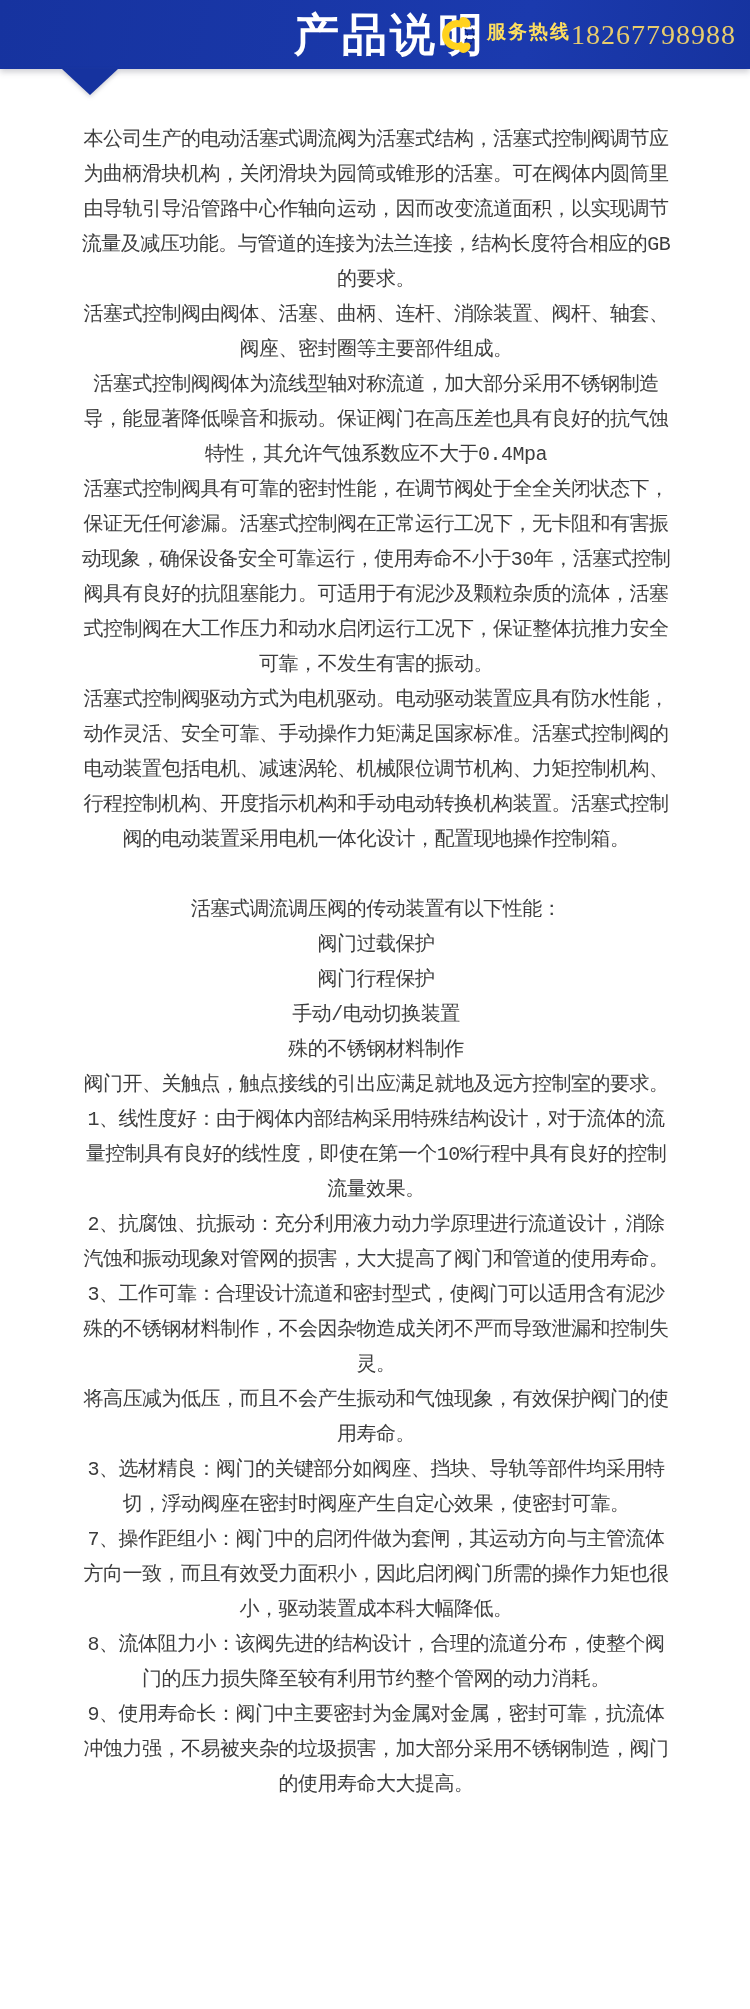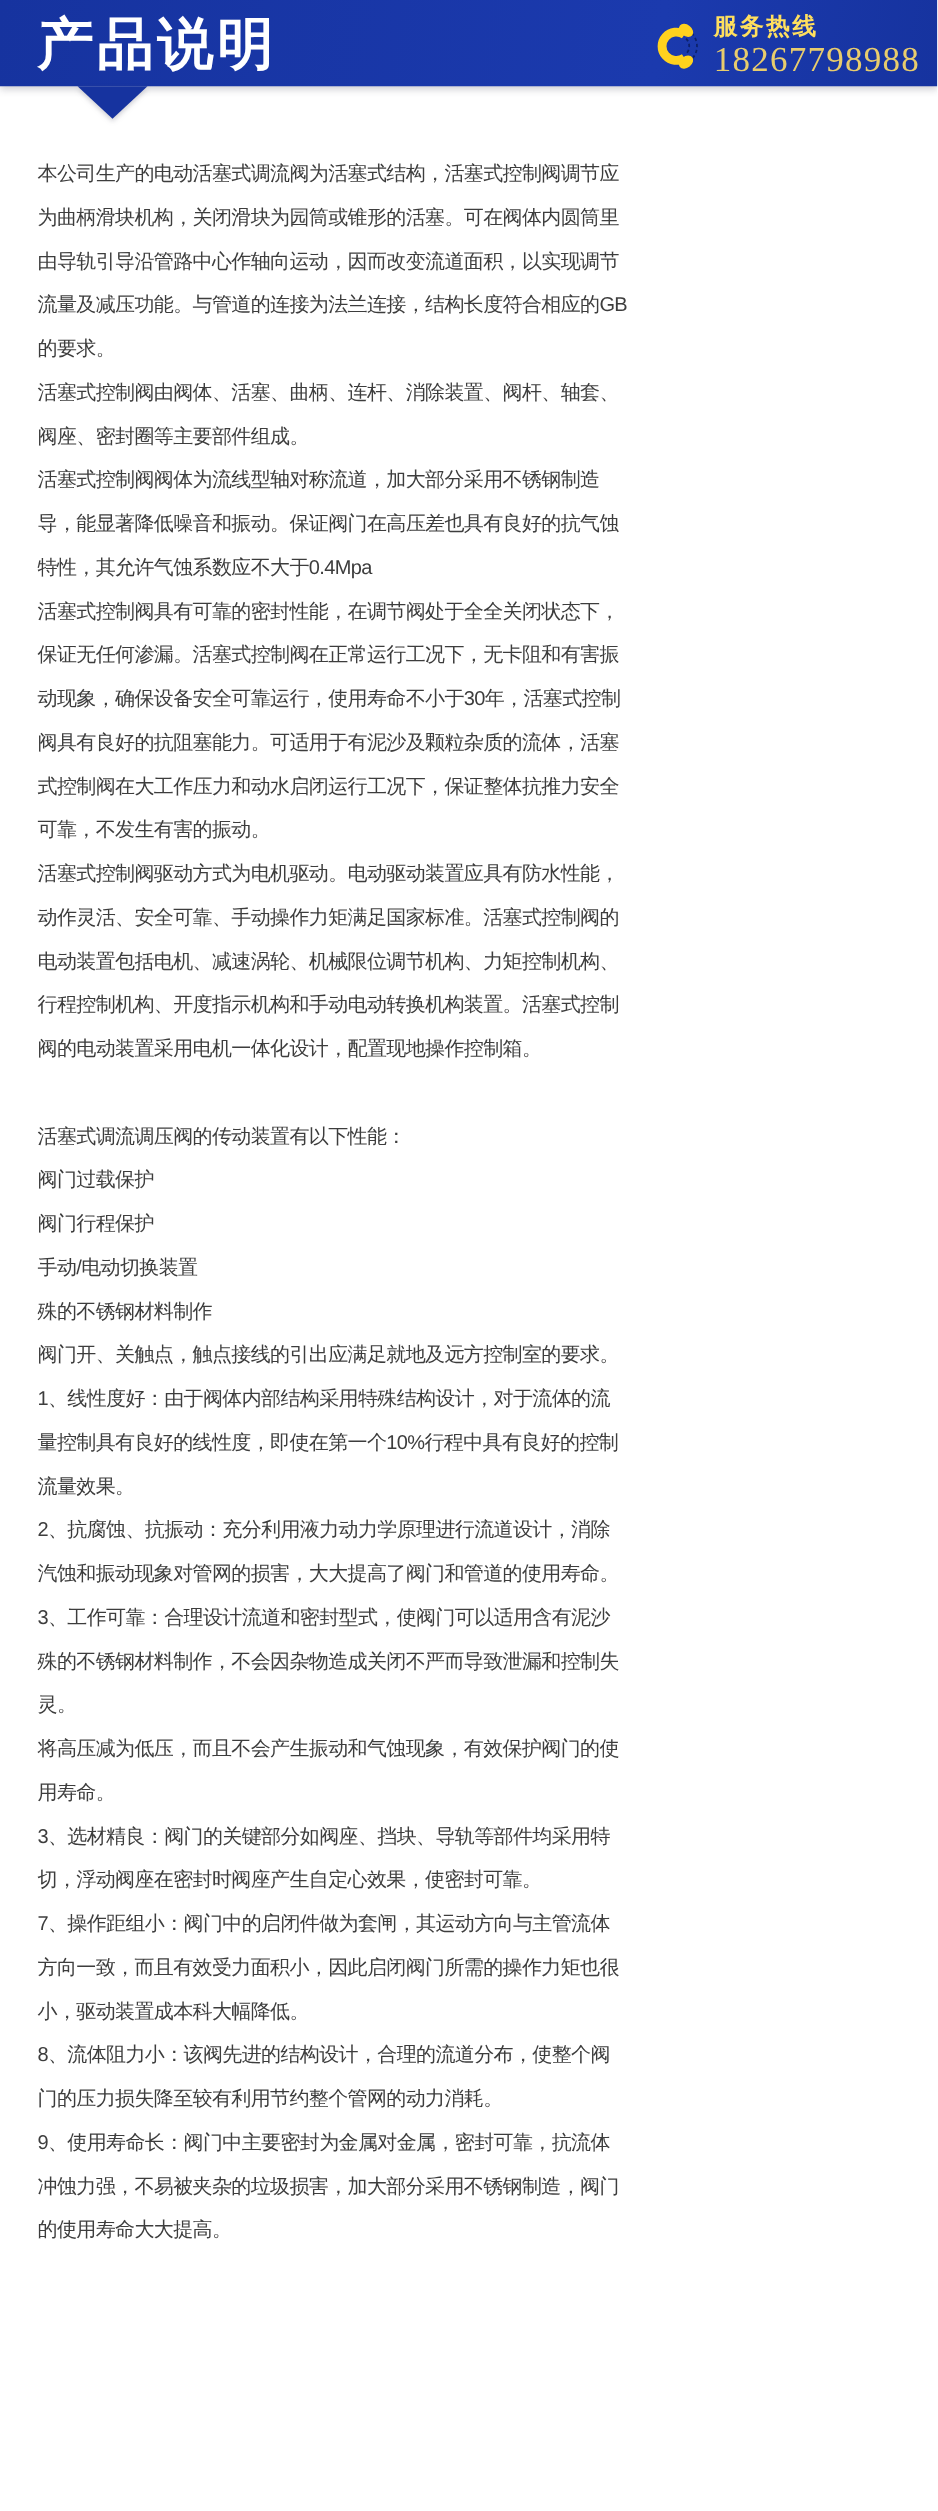--- a/index.html
+++ b/index.html
@@ -4,20 +4,21 @@
 <style>
   html, body { margin: 0; padding: 0; background: #ffffff; }
   .page {
     position: relative;
     width: 750px;
     height: 1958px;
     margin: 0 auto;
     background: #ffffff;
     overflow: hidden;
     font-family: "Liberation Sans", sans-serif;
+    text-align: center;
   }
   .banner {
     position: relative;
     width: 100%;
     height: 69px;
     background: linear-gradient(100deg, var(--banner-blue, #16339f) 0%, #1b3aae 70%, var(--banner-blue, #16339f) 100%);
     box-shadow: 0 3px 6px rgba(60,60,80,0.25);
   }
   .banner .title {
     margin: 0;
@@ -44,46 +45,47 @@
     right: 14px;
     display: flex;
     align-items: center;
     gap: 9px;
   }
   .phone-icon-wrap {
     width: 42px;
     height: 50px;
     color: var(--phone-icon-color, #ffd21e);
   }
-  .hotline-text { display: flex; flex-direction: column; }
+  .hotline-text { display: flex; }
   .hotline-label {
     font-size: 19px;
     font-weight: 700;
     color: var(--hotline-label-color, #ffdf5e);
     letter-spacing: 2px;
     line-height: 24px;
   }
   .hotline-number {
     font-family: "Liberation Serif", serif;
     font-size: 28px;
     color: var(--hotline-number-color, #e8cc6d);
     line-height: 30px;
     letter-spacing: 1px;
   }
   .body-text {
     padding: 53px 28px 0 30px;
     overflow: hidden;
   }
   .body-text .line {
-    font-size: 16px;
+    font-size: 20px;
     line-height: 35px;
     min-height: 35px;
     color: var(--body-text-color, #3d3d3d);
     white-space: nowrap;
     letter-spacing: -0.5px;
+    font-family: Liberation Mono, monospace;
   }
 </style>
 </head>
 <body>
 
 <div class="page">
 
   <header class="banner">
     <h1 class="title">产品说明</h1>
 

